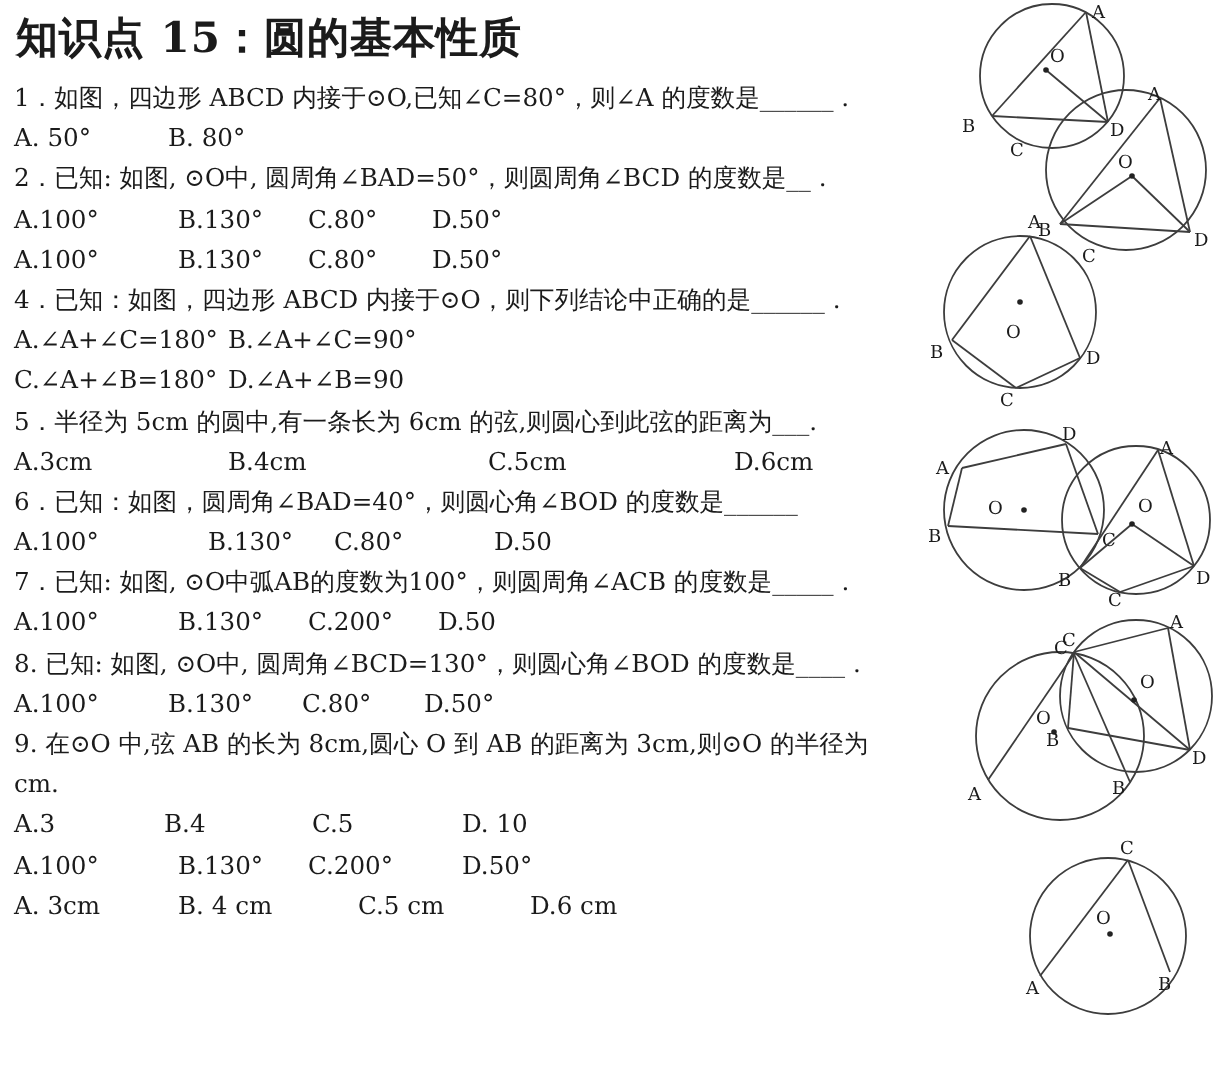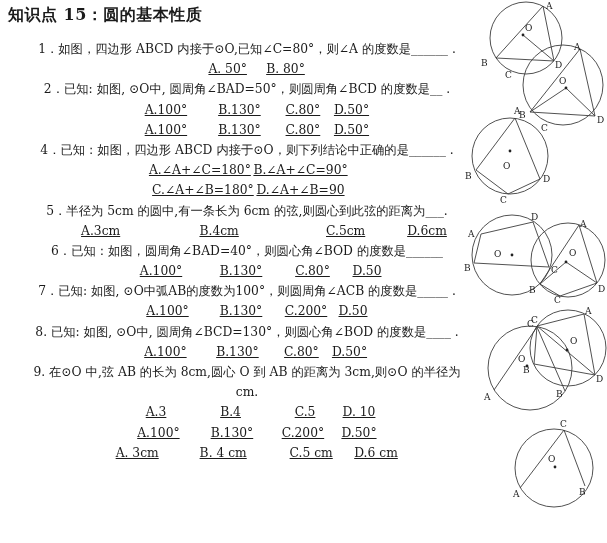--- a/index.html
+++ b/index.html
@@ -1,28 +1,28 @@
 <!DOCTYPE html>
 <html><head>
 <meta charset="utf-8">
 <style>
   html,body{margin:0;padding:0;}
   body{
     width:607px;height:543px;background:#ffffff;position:relative;overflow:hidden;
     font-family:"DejaVu Serif","Liberation Serif",serif;color:#1b1b1b;
   }
   .title{
-    position:absolute;top:5px;left:8px;font-size:16px;font-weight:bold;
+    position:absolute;top:5px;left:8px;font-size:21px;font-weight:bold;
     letter-spacing:0.5px;white-space:nowrap;
   }
   .content{
     position:absolute;top:39px;left:7px;width:480px;
   }
-  .ln{height:20.2px;line-height:20.2px;font-size:12.3px;white-space:nowrap;text-align:center;}
-  .opt{display:inline-block;text-decoration:underline;}
+  .ln{height:20.2px;line-height:20.2px;font-size:12.3px;white-space:nowrap;}
+  .opt{display:inline-block;}
   .w61{width:61px}.w62{width:62px}.w63{width:63px}.w65{width:65px}.w67{width:67px}
   .w74{width:74px}.w75{width:75px}.w77{width:77px}.w80{width:80px}.w82{width:82px}
   .w86{width:86px}.w90{width:90px}.w97{width:97px}.w107{width:107px}
   .w123{width:123px}.w130{width:130px}
   svg.figs{position:absolute;top:0;left:0;}
   svg.figs circle.c{fill:none;stroke:#3d3d3d;stroke-width:0.9;}
   svg.figs line{stroke:#3d3d3d;stroke-width:0.9;}
   svg.figs circle.dot{fill:#222;stroke:none;}
   svg.figs text{font-family:"DejaVu Serif","Liberation Serif",serif;font-size:9px;fill:#1b1b1b;}
 </style>

